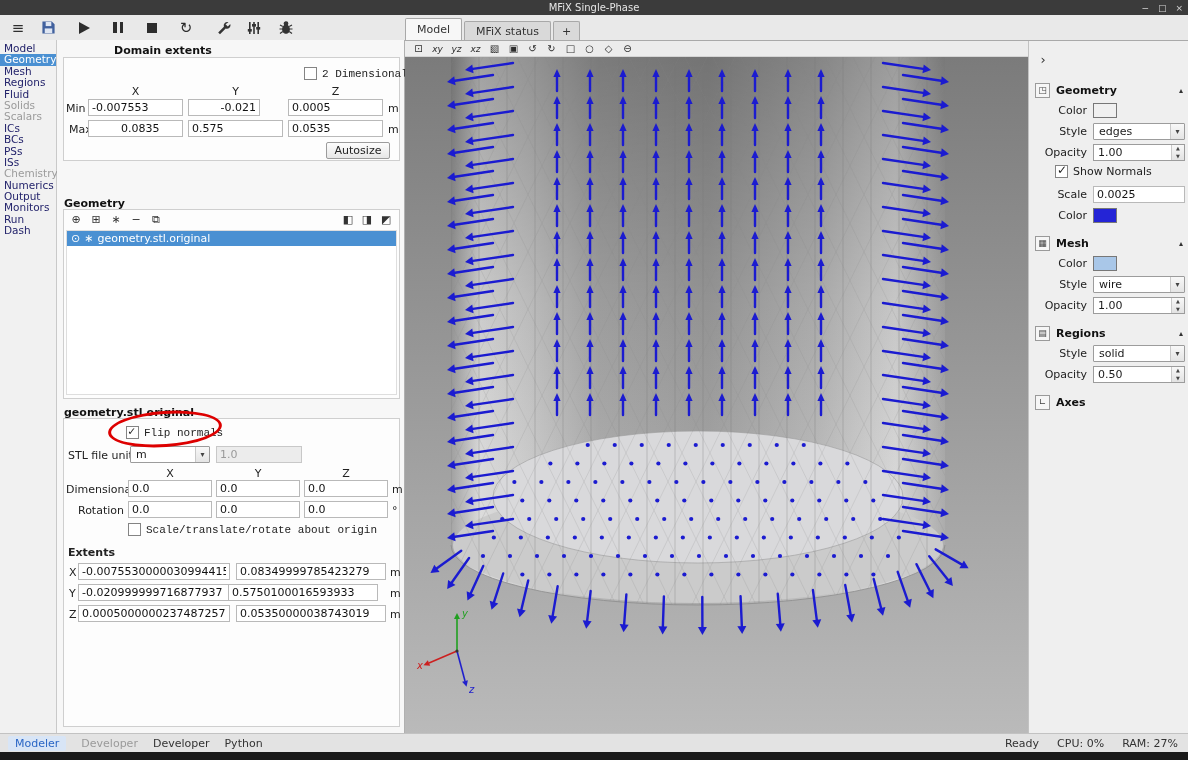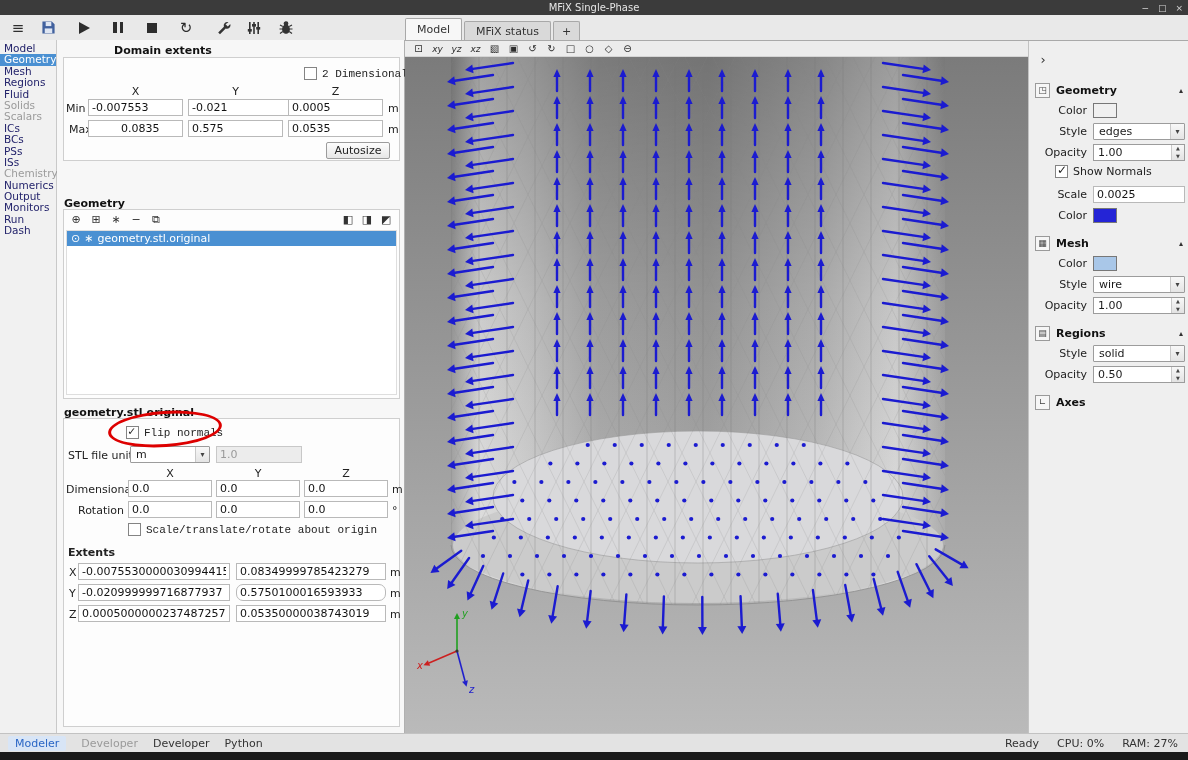--- a/index.html
+++ b/index.html
@@ -200,21 +200,21 @@
     <div class="gbox" style="left:6px;top:17px;width:337px;height:104px;">
       <div class="cbrow" style="left:240px;top:9px;">
         <span class="cb"></span>
         <span>2 Dimensional</span>
       </div>
       <div class="collab" style="left:24px;top:27px;width:95px;">X</div>
       <div class="collab" style="left:124px;top:27px;width:95px;">Y</div>
       <div class="collab" style="left:224px;top:27px;width:95px;">Z</div>
       <div class="rowlab" style="left:2px;top:44px;">Min</div>
       <input class="fld" readonly="" style="left: 24px; top: 41px; width: 95px;" value="-0.007553">
-      <input class="fld" readonly="" style="left: 124px; top: 41px; width: 119px;" value="-0.021">
+      <input class="fld" readonly="" style="left: 124px; top: 41px; width: 72px; text-align: right;" value="-0.021">
       <input class="fld" readonly="" style="left: 224px; top: 41px; width: 95px;" value="0.0005">
       <div class="unit" style="left:324px;top:44px;">m</div>
       <div class="rowlab" style="left:5px;top:65px;">Max</div>
       <input class="fld" readonly="" style="left: 24px; top: 62px; width: 95px; padding-left: 32px;" value="0.0835">
       <input class="fld" readonly="" style="left: 124px; top: 62px; width: 95px;" value="0.575">
       <input class="fld" readonly="" style="left: 224px; top: 62px; width: 95px;" value="0.0535">
       <div class="unit" style="left:324px;top:65px;">m</div>
       <button class="btn" style="left:262px;top:84px;width:64px;height:17px;">Autosize</button>
     </div>
 
@@ -279,21 +279,21 @@
 
       <div class="rowlab" style="left:4px;top:127px;font-weight:bold;">Extents</div>
 
       <div class="rowlab" style="left:5px;top:147px;">X</div>
       <input class="fld" readonly="" style="left: 14px; top: 144px; width: 152px;" value="-0.0075530000030994415">
       <input class="fld" readonly="" style="left: 172px; top: 144px; width: 150px;" value="0.08349999785423279">
       <div class="unit" style="left:326px;top:147px;">m</div>
 
       <div class="rowlab" style="left:5px;top:168px;">Y</div>
       <input class="fld" readonly="" style="left: 14px; top: 165px; width: 152px;" value="-0.020999999716877937">
-      <input class="fld" readonly="" style="left: 172px; top: 165px; width: 150px; border-radius: 7px;" value="0.5750100016593933">
+      <input class="fld" readonly="" style="left: 164px; top: 165px; width: 150px;" value="0.5750100016593933">
       <div class="unit" style="left:326px;top:168px;">m</div>
 
       <div class="rowlab" style="left:5px;top:189px;">Z</div>
       <input class="fld" readonly="" style="left: 14px; top: 186px; width: 152px;" value="0.0005000000237487257">
       <input class="fld" readonly="" style="left: 172px; top: 186px; width: 150px;" value="0.05350000038743019">
       <div class="unit" style="left:326px;top:189px;">m</div>
     </div>
   </div>
 
   <div id="annotation" style="border-color: rgb(221, 0, 0);"></div>

